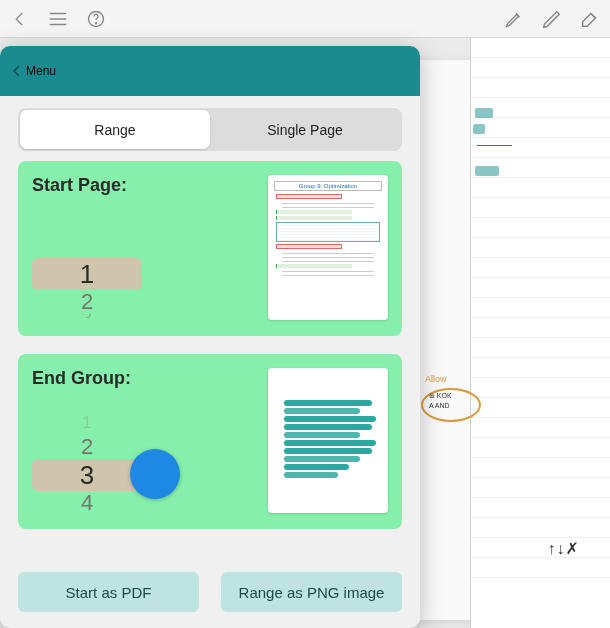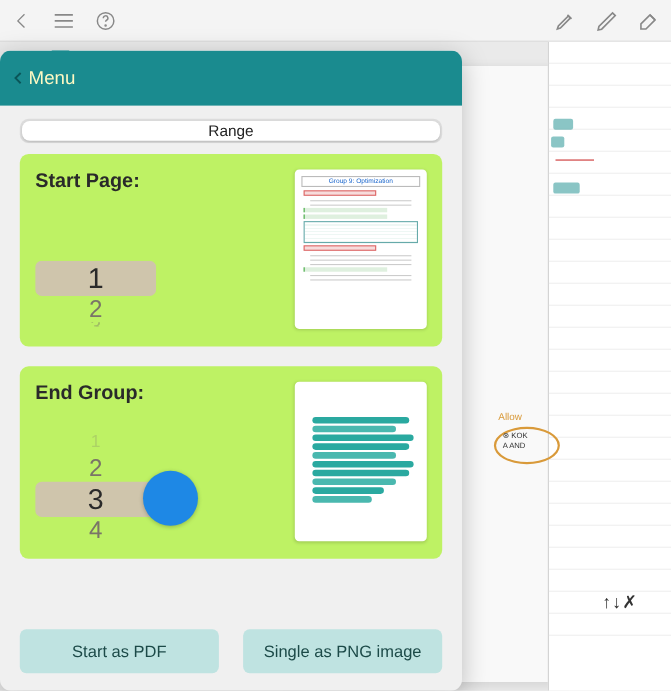--- a/index.html
+++ b/index.html
@@ -23,21 +23,21 @@
 
   
   .doc-bg {
     position: absolute;
     top: 38px; left: 0; right: 0; bottom: 0;
     background: #eaeaea;
   }
   .doc-page {
     position: absolute;
     top: 38px; right: 0;
-    width: 112px; height: 590px;
+    width: 140px; height: 590px;
     background: #fff;
     border-left: 1px solid #d0d0d0;
   }
   .doc-page .line { height: 20px; border-bottom: 1px solid #efefef; }
   .doc-page .teal-note { position: absolute; left: 6px; width: 40px; height: 10px; background: #158c8c; border-radius: 2px; opacity: .5; }
   .doc-page .red-note { position: absolute; left: 6px; width: 35px; height: 8px; border-bottom: 1.5px solid #cc3333; }
   .doc-page .circle-note {
     position: absolute; left: -50px; top: 350px;
     width: 60px; height: 34px; border: 2px solid #d99a3a; border-radius: 50%;
   }
@@ -76,46 +76,46 @@
     border-bottom: 9px solid #1a8b8f;
   }
   .pop-header {
     background: #1a8b8f;
     height: 50px;
     display: flex;
     align-items: center;
     padding: 0 10px;
     color: #0d5d60;
   }
-  .back-btn { display: flex; align-items: center; gap: 2px; font-size: 17px; font-weight: 500; color: #fef9c3; }
+  .back-btn { display: flex; align-items: center; gap: 2px; font-size: 12px; font-weight: 500; color: #000000; }
   .back-btn svg { stroke: #0a5558; }
 
   .seg-wrap { padding: 12px 18px 6px; }
   .segmented {
     display: flex;
     background: #dcdcdc;
     border-radius: 8px;
     padding: 2px;
-    height: 22px;
+    height: 43px;
   }
   .segmented .seg {
     flex: 1;
     display: flex; align-items: center; justify-content: center;
     font-size: 14px; color: #222;
     border-radius: 7px;
   }
   .segmented .seg.active {
     background: #fff;
     box-shadow: 0 1px 2px rgba(0,0,0,.15);
     font-weight: 500;
   }
 
   .cards { padding: 4px 18px 10px; display: flex; flex-direction: column; gap: 18px; }
   .card {
-    background: #bef264;
+    background: #86efac;
     border-radius: 8px;
     padding: 14px 14px 16px;
     min-height: 175px;
     display: flex;
     gap: 10px;
     position: relative;
     justify-content: space-between;
   }
   .card-left { flex: 1; display: flex; flex-direction: column; }
   .card-title { font-size: 18px; font-weight: 700; color: #2a2a2a; margin-bottom: 12px; }
@@ -286,20 +286,21 @@
       <svg width="14" height="18" viewBox="0 0 24 24" fill="none" stroke-width="3">
           <polyline points="15 4 7 12 15 20"></polyline>
         </svg>
       <span>Menu</span>
     </div>
   </div>
 
   <div class="seg-wrap">
     <div class="segmented">
       <div class="seg active">Range</div>
+      <div class="seg">Single Page</div>
     </div>
   </div>
 
   <div class="cards">
 
     <div class="card">
       <div class="card-left">
         <div class="card-title">Start Page:</div>
         <div class="picker short">
           <div class="row sel">1</div>
@@ -347,15 +348,15 @@
         <div class="hand-line c2"></div>
         <div class="hand-line c3" style="width:60%"></div>
         <div class="hand-line c2" style="width:50%"></div>
       </div>
       <div class="touch-dot"></div>
     </div>
   </div>
 
   <div class="export-row">
     <div class="export-btn">Start as PDF</div>
-    <div class="export-btn">Single as PNG image</div>
+    <div class="export-btn">Range as PNG image</div>
   </div>
 </div>
 
 </body></html>

